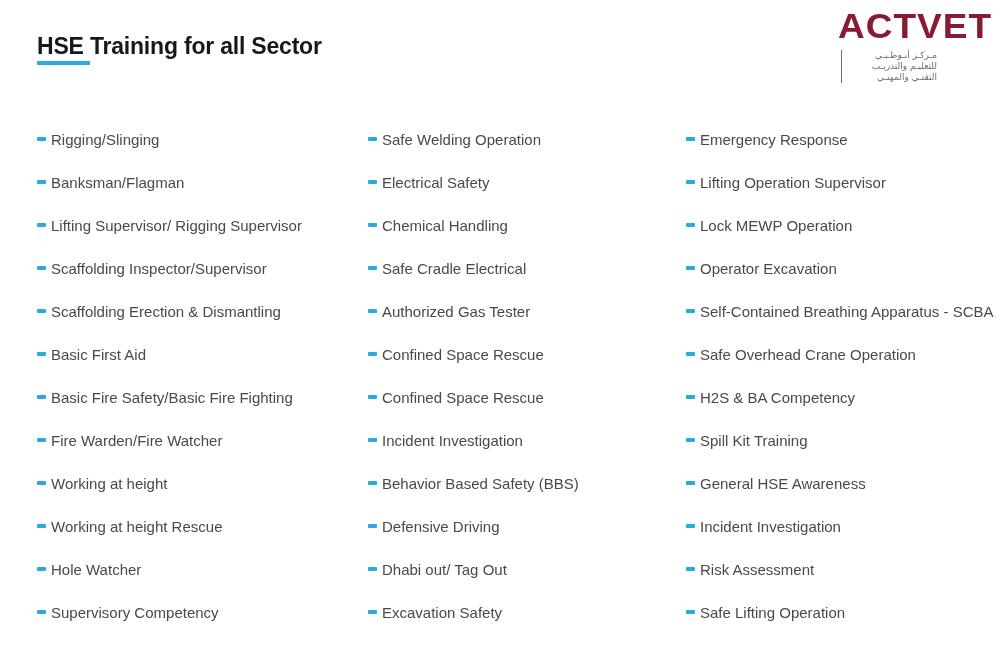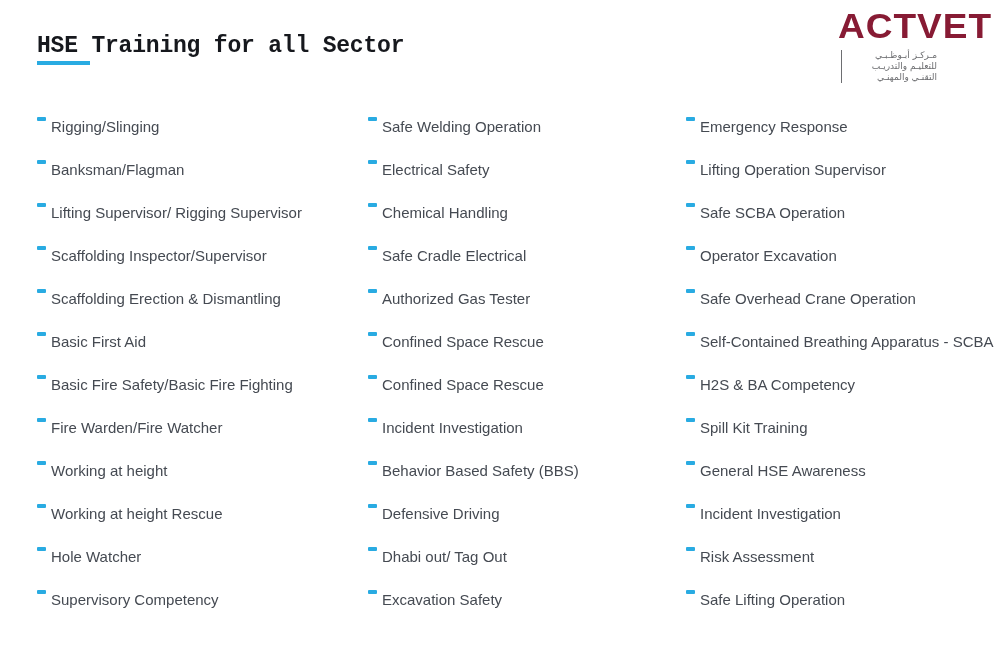--- a/index.html
+++ b/index.html
@@ -19,21 +19,20 @@
     font-family:"Liberation Sans", sans-serif;
   }
   
   .page-title{
     position:absolute;
     left:37px;top:33px;
     font-size:23px;
     font-weight:bold;
     letter-spacing:-0.2px;
     color:var(--heading);
-    font-family:Liberation Mono, monospace;
   }
   .title-underline{
     position:absolute;
     left:37px;top:61px;
     width:53px;height:4px;
     background:var(--accent);
   }
   
   .logo{
     position:absolute;
@@ -82,21 +81,21 @@
     position:absolute;
     top:118px;
     list-style:none;
   }
   .col-1{left:37px;width:320px;}
   .col-2{left:368px;width:310px;}
   .col-3{left:686px;width:314px;}
   .item{
     height:43px;
     display:flex;
-    align-items:flex-start;
+    align-items:center;
   }
   .dash{
     width:9px;height:4px;
     background:var(--accent);
     border-radius:1px;
     flex-shrink:0;
     margin-right:5px;
     position:relative;
     top:-1px;
   }
@@ -230,36 +229,36 @@
   <li class="item">
       <span class="dash"></span>
       <span class="label">Emergency Response</span>
     </li>
   <li class="item">
       <span class="dash"></span>
       <span class="label">Lifting Operation Supervisor</span>
     </li>
   <li class="item">
       <span class="dash"></span>
-      <span class="label">Safe SCBA Operation</span>
+      <span class="label">Lock MEWP Operation</span>
     </li>
   <li class="item">
       <span class="dash"></span>
       <span class="label">Operator Excavation</span>
     </li>
   <li class="item">
       <span class="dash"></span>
+      <span class="label">Self-Contained Breathing Apparatus - SCBA</span>
+    </li>
+  <li class="item">
+      <span class="dash"></span>
       <span class="label">Safe Overhead Crane Operation</span>
     </li>
   <li class="item">
       <span class="dash"></span>
-      <span class="label">Self-Contained Breathing Apparatus - SCBA</span>
-    </li>
-  <li class="item">
-      <span class="dash"></span>
       <span class="label">H2S &amp; BA Competency</span>
     </li>
   <li class="item">
       <span class="dash"></span>
       <span class="label">Spill Kit Training</span>
     </li>
   <li class="item">
       <span class="dash"></span>
       <span class="label">General HSE Awareness</span>
     </li>

